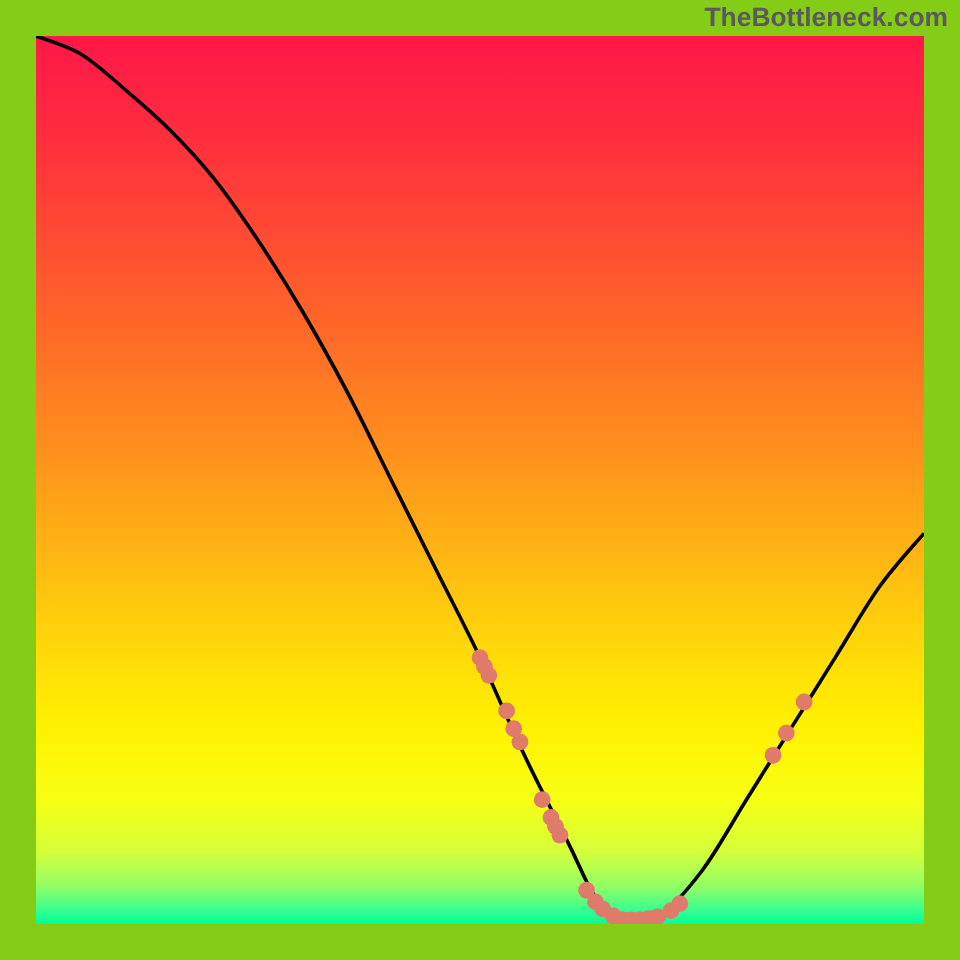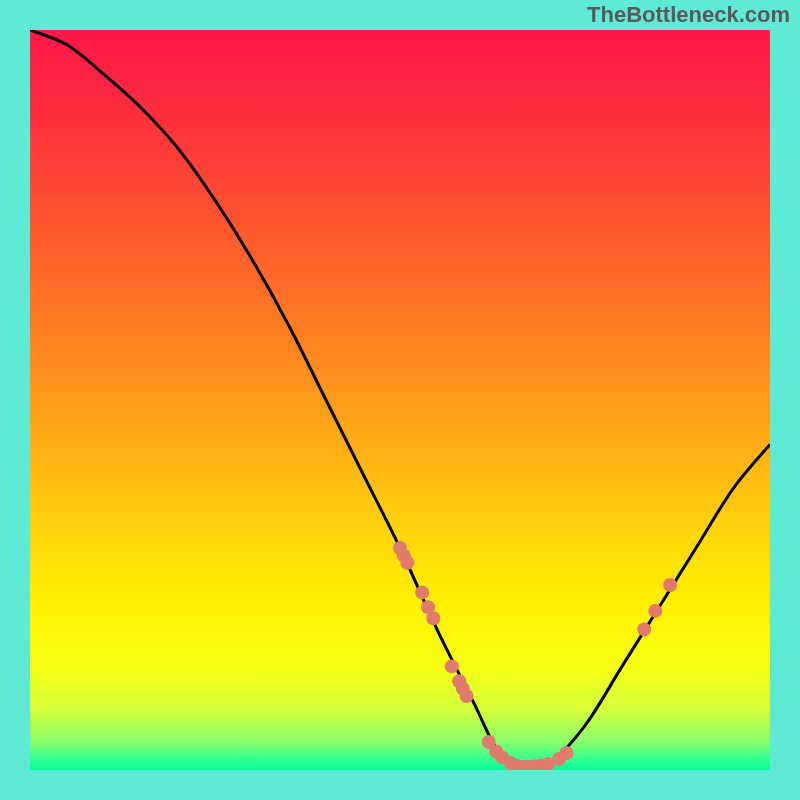--- a/index.html
+++ b/index.html
@@ -8,21 +8,21 @@
     width: 800px;
     height: 800px;
     background: #000000;
     overflow: hidden;
     font-family: Arial, Helvetica, sans-serif;
   }
   .container {
     position: relative;
     width: 800px;
     height: 800px;
-    background: #5eead4;
+    background: #84cc16;
   }
   .watermark {
     position: absolute;
     top: 2px;
     right: 10px;
     font-size: 22px;
     font-weight: bold;
     color: #5a5a5a;
     z-index: 10;
     letter-spacing: 0;

